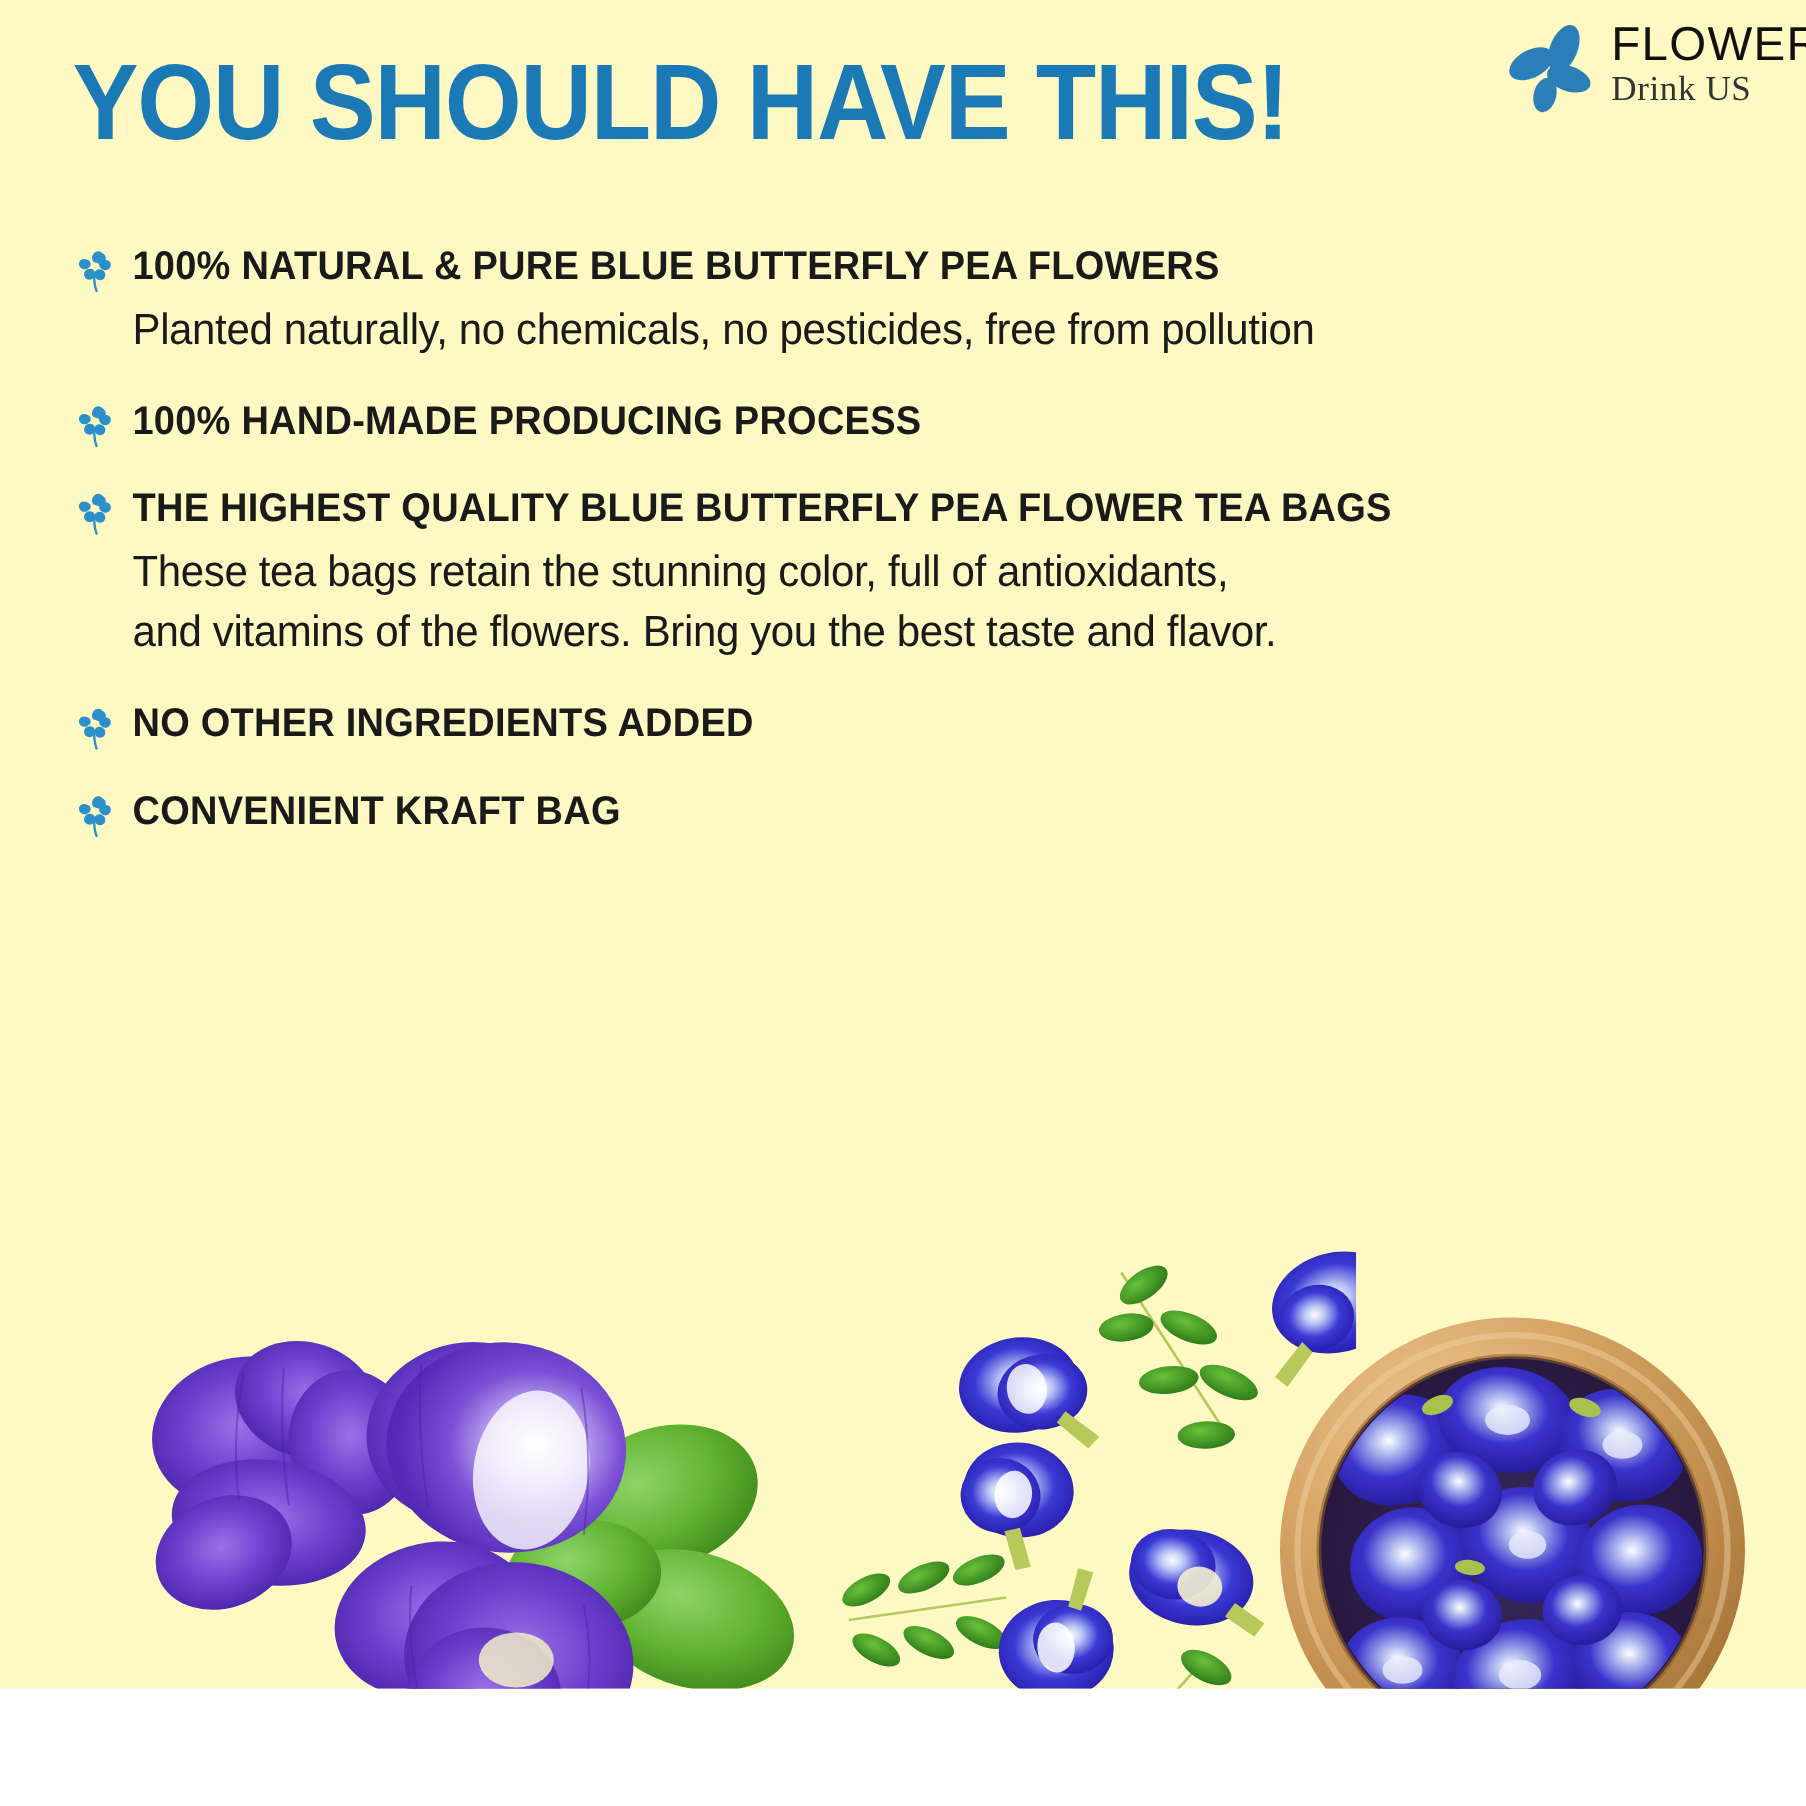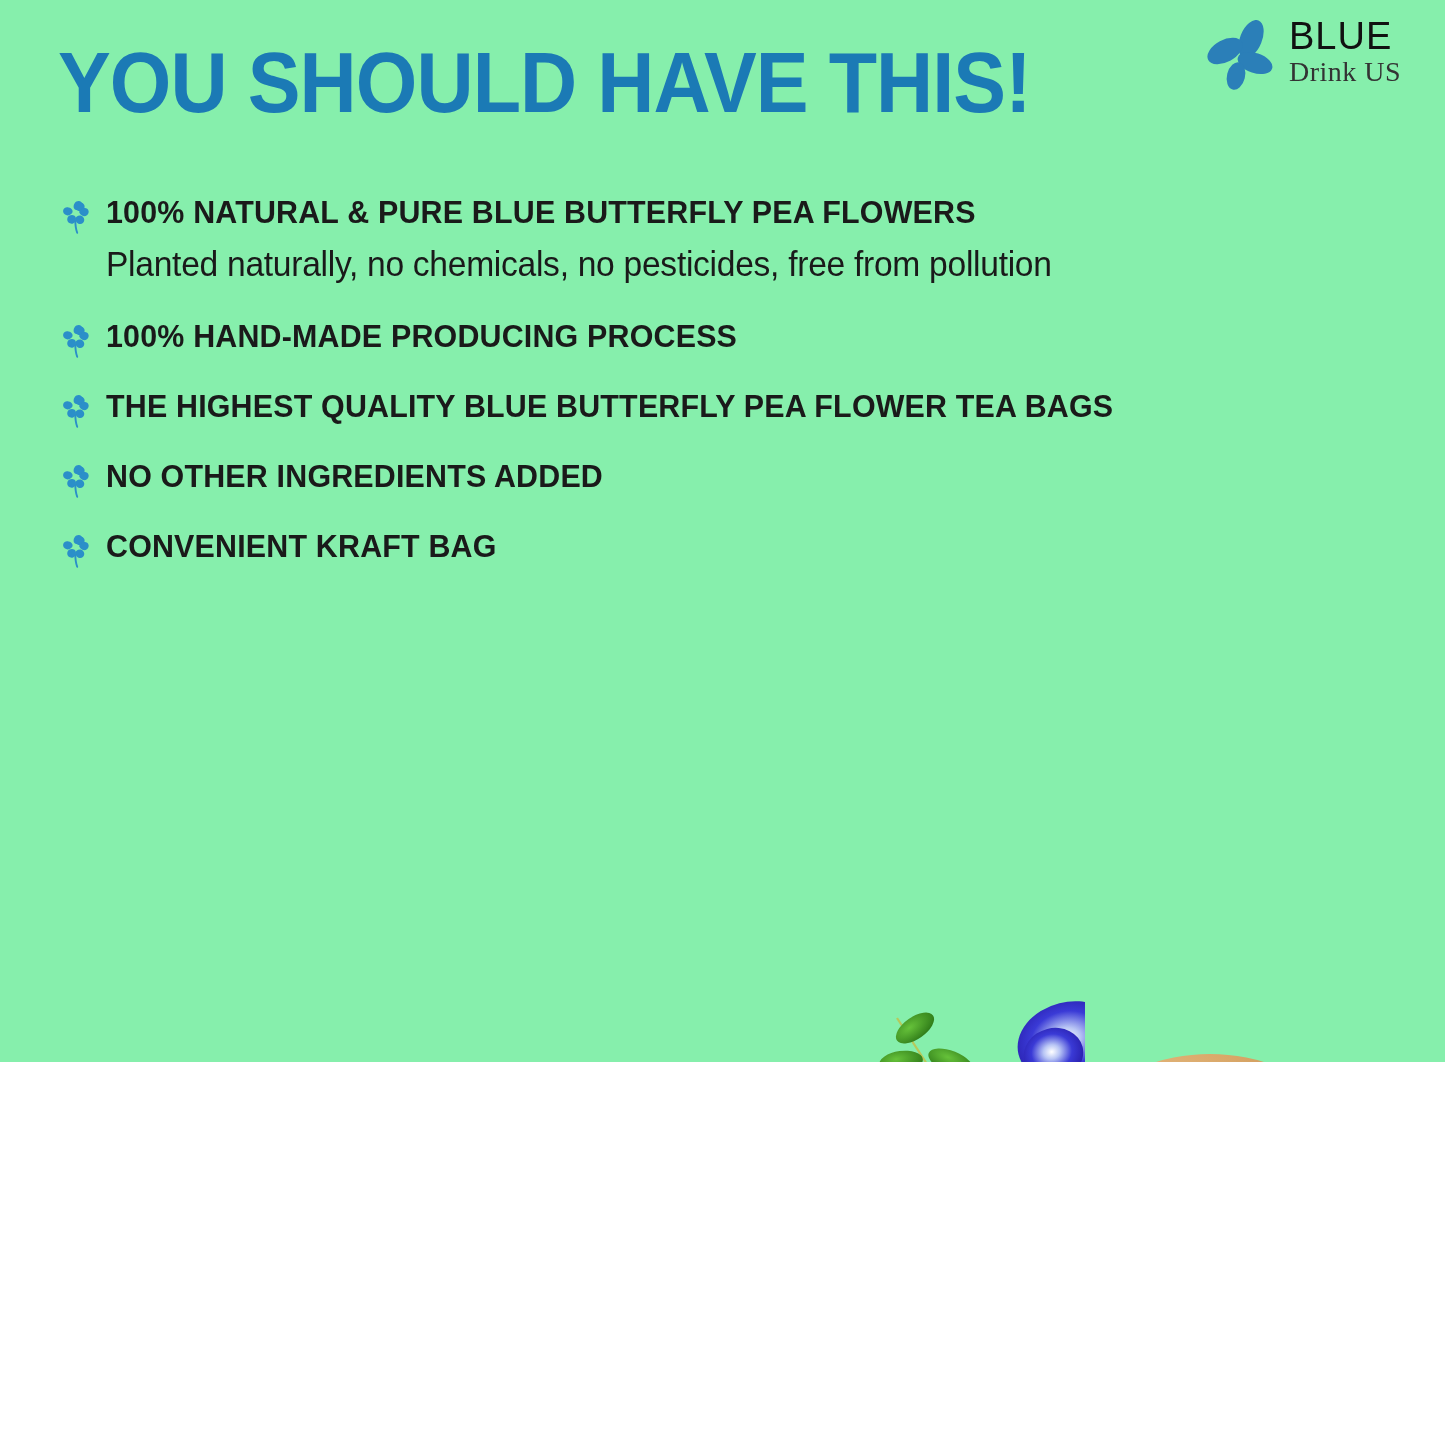--- a/index.html
+++ b/index.html
@@ -3,22 +3,22 @@
 <meta charset="utf-8">
 <style>
   html, body {
     margin: 0;
     padding: 0;
     background: #ffffff;
   }
   #page {
     position: relative;
     width: 1445px;
-    height: 1062px;
-    background: #86efac;
+    height: 1351px;
+    background: #fef9c3;
     overflow: hidden;
     font-family: "Liberation Sans", sans-serif;
   }
 
   
   .header {
     position: absolute;
     left: 0; top: 0;
     width: 1445px;
     height: 160px;
@@ -147,21 +147,21 @@
           <ellipse cx="46" cy="19" rx="11" ry="20" fill="#2b7fb8" transform="rotate(22 46 19)"></ellipse>
 
           <ellipse cx="20" cy="31" rx="19" ry="11" fill="#2b7fb8" transform="rotate(-28 20 31)"></ellipse>
 
           <ellipse cx="50" cy="43" rx="18" ry="10" fill="#2b7fb8" transform="rotate(18 50 43)"></ellipse>
 
           <ellipse cx="31" cy="56" rx="9" ry="14" fill="#2b7fb8" transform="rotate(14 31 56)"></ellipse>
         </svg>
       </div>
       <div class="logo-text">
-        <div class="logo-fresh">BLUE</div>
+        <div class="logo-fresh">FLOWER</div>
         <div class="logo-drink">Drink US</div>
       </div>
     </div>
   </div>
 
   <div class="features" id="features-list">
   <div class="feature">
     <span class="bullet-icon">
       <svg viewBox="0 0 34 36" width="34" height="36">
         <g fill="#2b8fc9">
@@ -206,20 +206,24 @@
           <path d="M18.6 5.6c3.9-3.1 8.6 0.9 6.6 5.1 -1.3 2.6-4.7 3.1-7.3 1.5 -2.1-1.3-1.6-4.7 0.7-6.6z"></path>
           <path d="M9.6 9.4c-4.6-1.4-7.4 3.8-3.9 6.9 2.2 1.9 5.6 1.2 7.4-1.4 1.5-2.1 -0.3-4.8-3.5-5.5z"></path>
           <path d="M24.6 10.2c4.6-1.1 7 4.3 3.3 7.1 -2.3 1.7-5.7 0.7-7.2-2 -1.3-2.2 0.6-4.7 3.9-5.1z"></path>
           <path d="M10.4 17.6c-3.8 2.6-2.3 8.1 2.2 8.1 2.8 0 4.7-2.8 4.3-5.8 -0.3-2.4-3.7-3.8-6.5-2.3z"></path>
           <path d="M22.9 17.9c3.9 2.3 2.8 7.9-1.7 8.2 -2.8 0.2-4.9-2.5-4.7-5.5 0.2-2.4 3.5-4.1 6.4-2.7z"></path>
           <path d="M16.3 21.8c0.6 0 1 0.4 1 1 0 4.2 0.5 8.1 1.8 11.6 0.2 0.6-0.1 1.2-0.6 1.3 -0.5 0.1-1-0.2-1.2-0.8 -1.4-3.8-1.9-8-1.9-12.2 0-0.5 0.4-0.9 0.9-0.9z"></path>
         </g>
       </svg>
     </span>
     <div class="feature-title">THE HIGHEST QUALITY BLUE BUTTERFLY PEA FLOWER TEA BAGS</div>
+    <div class="feature-lines">
+          <div class="feature-line">These tea bags retain the stunning color, full of antioxidants,</div>
+          <div class="feature-line">and vitamins of the flowers. Bring you the best taste and flavor.</div>
+        </div>
   </div>
 
   <div class="feature">
     <span class="bullet-icon">
       <svg viewBox="0 0 34 36" width="34" height="36">
         <g fill="#2b8fc9">
           <path d="M15.5 5.5c2.6-4.2 8.4-2.6 8.1 2 -0.2 2.9-3.2 4.6-6.3 4.4 -2.5-0.2-3.6-3.6-1.8-6.4z"></path>
           <path d="M18.6 5.6c3.9-3.1 8.6 0.9 6.6 5.1 -1.3 2.6-4.7 3.1-7.3 1.5 -2.1-1.3-1.6-4.7 0.7-6.6z"></path>
           <path d="M9.6 9.4c-4.6-1.4-7.4 3.8-3.9 6.9 2.2 1.9 5.6 1.2 7.4-1.4 1.5-2.1 -0.3-4.8-3.5-5.5z"></path>
           <path d="M24.6 10.2c4.6-1.1 7 4.3 3.3 7.1 -2.3 1.7-5.7 0.7-7.2-2 -1.3-2.2 0.6-4.7 3.9-5.1z"></path>

